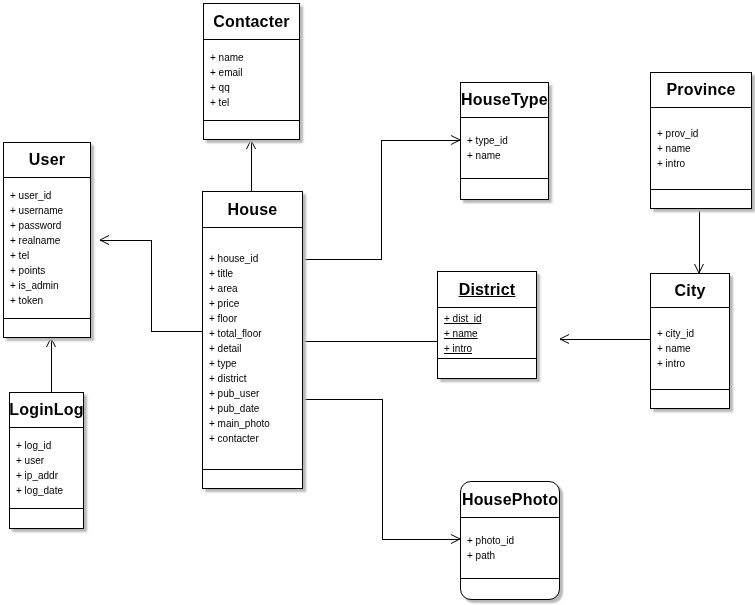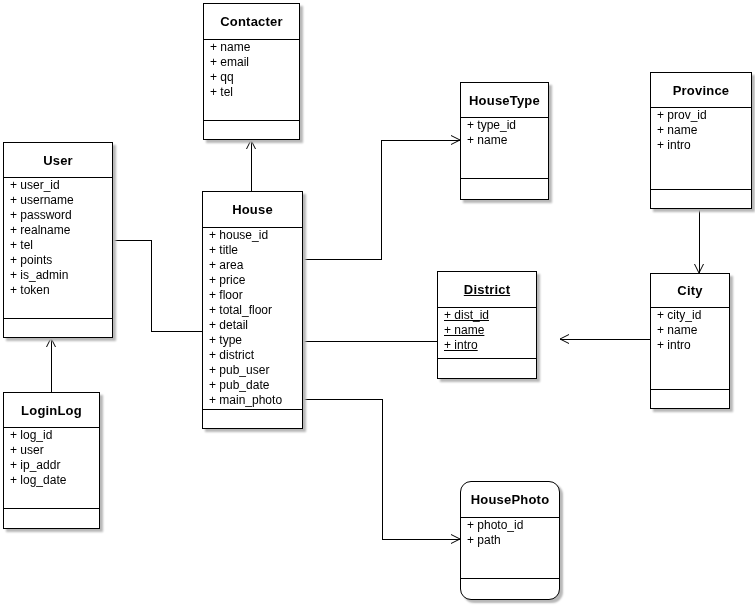--- a/index.html
+++ b/index.html
@@ -32,30 +32,30 @@
     flex-direction: column;
     color: #000000;
   }
   .entity-title {
     flex: 0 0 auto;
     border-bottom: 1px solid #000000;
     display: flex;
     align-items: center;
     justify-content: center;
     font-weight: bold;
-    font-size: 13px;
+    font-size: 16px;
     letter-spacing: 0.2px;
   }
   .entity-attrs {
     flex: 1 1 auto;
     display: flex;
     flex-direction: column;
-    justify-content: flex-start;
+    justify-content: center;
     padding-left: 6px;
-    font-size: 12px;
+    font-size: 10px;
     line-height: 15px;
     overflow: hidden;
   }
   .attr-row {
     white-space: nowrap;
   }
   .entity-footer {
     flex: 0 0 auto;
     border-top: 1px solid #000000;
   }
@@ -102,45 +102,45 @@
 <div class="entity" style="left: 203px; top: 3px; width: 97px; height: 137px;">
       <div class="entity-title" style="height: 35px;">Contacter</div>
       <div class="entity-attrs">
         <div class="attr-row">+ name</div>
         <div class="attr-row">+ email</div>
         <div class="attr-row">+ qq</div>
         <div class="attr-row">+ tel</div>
       </div>
       <div class="entity-footer" style="height: 18px;"></div>
     </div>
-    <div class="entity" style="left: 3px; top: 142px; width: 110px; height: 196px;">
+    <div class="entity" style="left: 3px; top: 142px; width: 88px; height: 196px;">
       <div class="entity-title" style="height: 34px;">User</div>
       <div class="entity-attrs">
         <div class="attr-row">+ user_id</div>
         <div class="attr-row">+ username</div>
         <div class="attr-row">+ password</div>
         <div class="attr-row">+ realname</div>
         <div class="attr-row">+ tel</div>
         <div class="attr-row">+ points</div>
         <div class="attr-row">+ is_admin</div>
         <div class="attr-row">+ token</div>
       </div>
       <div class="entity-footer" style="height: 18px;"></div>
     </div>
-    <div class="entity" style="left: 3px; top: 392px; width: 97px; height: 137px;">
+    <div class="entity" style="left: 9px; top: 392px; width: 75px; height: 137px;">
       <div class="entity-title" style="height: 34px;">LoginLog</div>
       <div class="entity-attrs">
         <div class="attr-row">+ log_id</div>
         <div class="attr-row">+ user</div>
         <div class="attr-row">+ ip_addr</div>
         <div class="attr-row">+ log_date</div>
       </div>
       <div class="entity-footer" style="height: 19px;"></div>
     </div>
-    <div class="entity" style="left: 202px; top: 191px; width: 101px; height: 238px;">
+    <div class="entity" style="left: 202px; top: 191px; width: 101px; height: 298px;">
       <div class="entity-title" style="height: 35px;">House</div>
       <div class="entity-attrs">
         <div class="attr-row">+ house_id</div>
         <div class="attr-row">+ title</div>
         <div class="attr-row">+ area</div>
         <div class="attr-row">+ price</div>
         <div class="attr-row">+ floor</div>
         <div class="attr-row">+ total_floor</div>
         <div class="attr-row">+ detail</div>
         <div class="attr-row">+ type</div>

